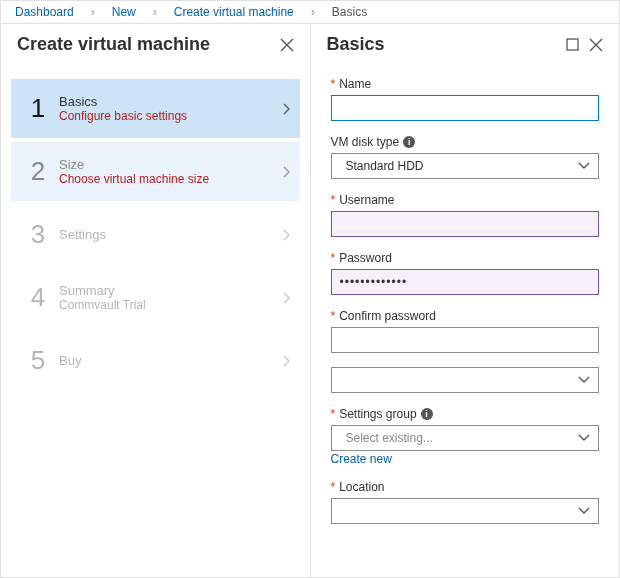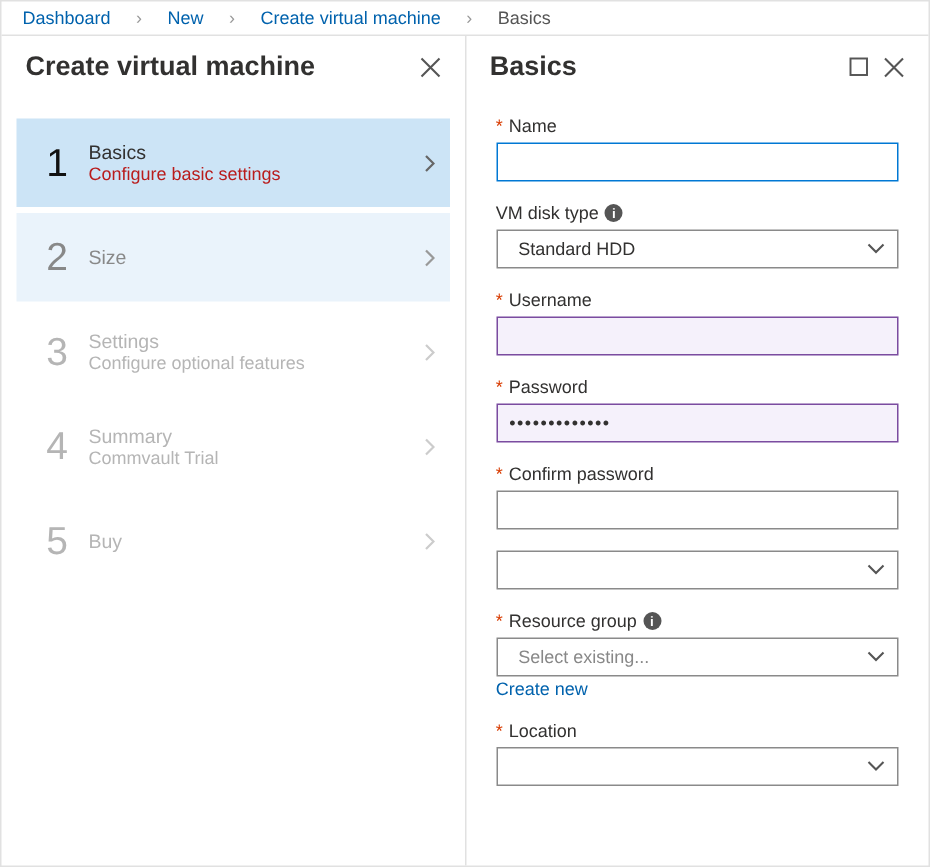--- a/index.html
+++ b/index.html
@@ -80,32 +80,32 @@
           <span class="chev">
               <svg width="8" height="12" viewBox="0 0 8 12">
                 <path d="M2 1 L7 6 L2 11" stroke="#666" stroke-width="1.5" fill="none"></path>
               </svg>
             </span>
         </div>
         <div class="step hover sdisabled">
           <div class="num">2</div>
           <div class="txt">
             <div class="lbl">Size</div>
+            <div class="sub">Choose virtual machine size</div>
           </div>
           <span class="chev">
               <svg width="8" height="12" viewBox="0 0 8 12">
                 <path d="M2 1 L7 6 L2 11" stroke="#999" stroke-width="1.5" fill="none"></path>
               </svg>
             </span>
         </div>
         <div class="step disabled">
           <div class="num">3</div>
           <div class="txt">
             <div class="lbl">Settings</div>
-            <div class="sub">Configure optional features</div>
           </div>
           <span class="chev">
               <svg width="8" height="12" viewBox="0 0 8 12">
                 <path d="M2 1 L7 6 L2 11" stroke="#ccc" stroke-width="1.5" fill="none"></path>
               </svg>
             </span>
         </div>
         <div class="step disabled">
           <div class="num">4</div>
           <div class="txt">
@@ -198,21 +198,21 @@
             <span class="caret">
                 <svg width="12" height="8" viewBox="0 0 12 8">
                   <path d="M1 1 L6 6 L11 1" stroke="#555" stroke-width="1.4" fill="none"></path>
                 </svg>
               </span>
           </div>
         </div>
         <div class="field">
           <div class="field-label">
               <span class="req">*</span>
-              <span>Resource group</span>
+              <span>Settings group</span>
               <span class="info-icon">i</span>
             </div>
           <div class="select italic">
             <span>Select existing...</span>
             <span class="caret">
                 <svg width="12" height="8" viewBox="0 0 12 8">
                   <path d="M1 1 L6 6 L11 1" stroke="#555" stroke-width="1.4" fill="none"></path>
                 </svg>
               </span>
           </div>

